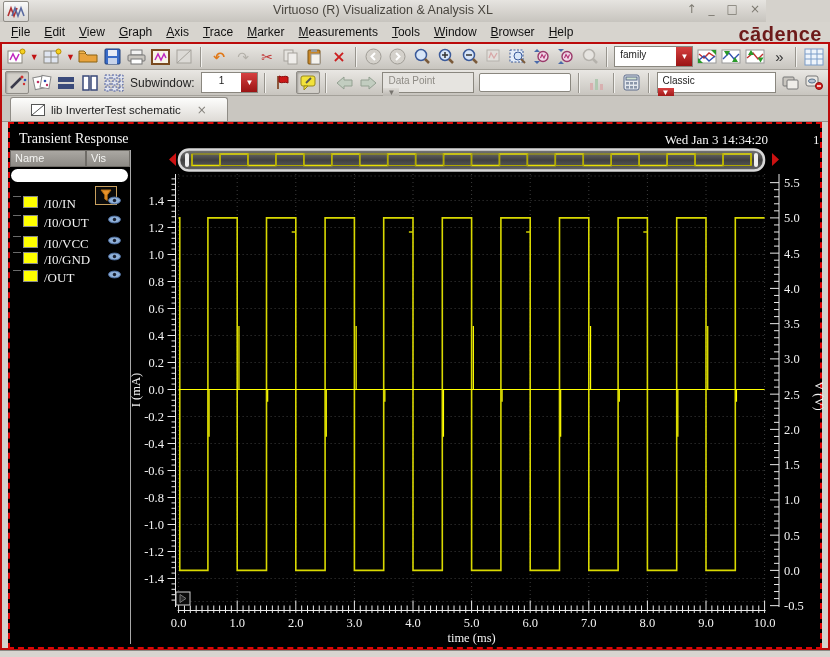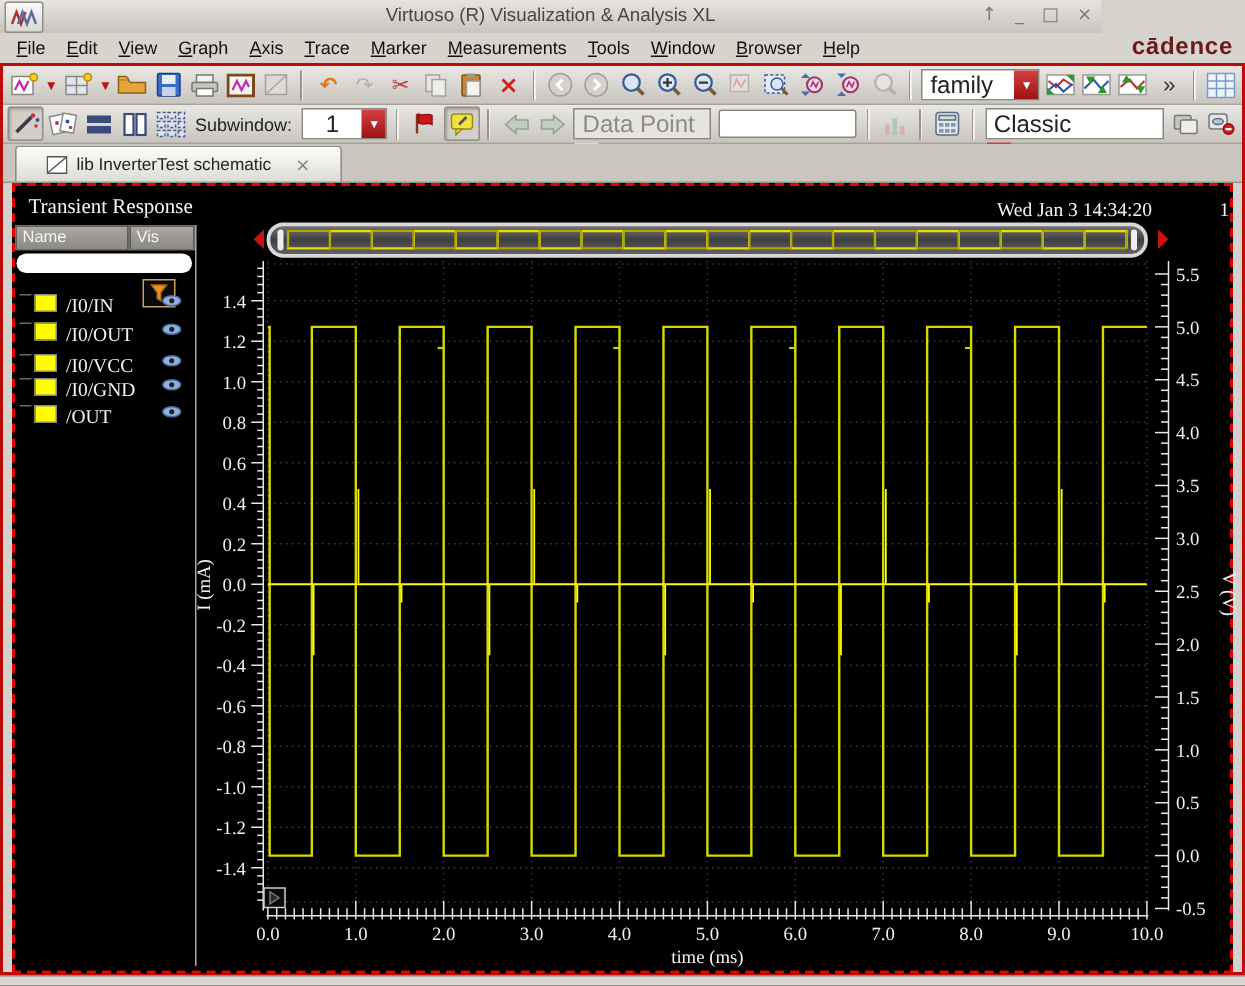--- a/index.html
+++ b/index.html
@@ -1,46 +1,46 @@
 <!DOCTYPE html>
 <html><head>
 <meta charset="utf-8">
 <style>
   html,body{margin:0;padding:0;background:#888;}
   #app{position:relative;width:830px;height:657px;background:#d5d2cc;overflow:hidden;
        font-family:"Liberation Sans",sans-serif;font-size:12px;}
   
   .titlebar{position:absolute;top:0;left:0;width:734px;height:22px;
-    background:linear-gradient(#e6e4e0,#c7c4be);border-bottom:1px solid #a3a09a;}
+    background:linear-gradient(#e6e4e0,#c7c4be);border-bottom:1px solid #a3a09a;padding-left:32px;}
   .app-icon{position:absolute;left:3px;top:1px;width:24px;height:19px;background:linear-gradient(#fafafa,#d8d6d2);
     border:1px solid #8f8c86;border-radius:2px;display:flex;align-items:center;justify-content:center;}
   .win-title{position:absolute;left:0;right:0;top:3px;text-align:center;color:#49463f;font-size:12.5px;}
   .win-controls{position:absolute;right:6px;top:2px;display:flex;gap:12px;color:#7b786f;font-size:12px;
     font-family:"DejaVu Sans",sans-serif;}
   .win-controls span{cursor:default;}
   
   .menubar{position:absolute;top:22px;left:0;width:830px;height:20px;background:#d7d4ce;
     display:flex;align-items:center;padding-left:4px;box-sizing:border-box;}
   .menu-item{display:inline-block;padding:1px 7px;color:#111;font-size:12px;}
   .menu-item::first-letter{text-decoration:underline;}
-  .brand{position:absolute;right:8px;top:1px;font-size:16px;font-weight:bold;color:#6d1a1a;letter-spacing:.5px;}
+  .brand{position:absolute;right:8px;top:1px;font-size:20px;font-weight:bold;color:#6d1a1a;letter-spacing:.5px;}
   
   .work-frame{position:absolute;top:42px;left:0;width:830px;height:608px;border:2px solid #bb0b0b;
     box-sizing:border-box;background:#d5d2cc;}
   
   .tbrow{position:relative;width:100%;height:26px;background:linear-gradient(#e9e7e3,#c8c5bf);
     border-bottom:1px solid #a5a29b;display:flex;align-items:center;padding:0 2px;box-sizing:border-box;}
   .tbtn{height:21px;min-width:22px;display:flex;align-items:center;justify-content:center;margin:0 1px;border-radius:2px;}
   .tbtn.pressed{border:1px solid #8f8c86;background:#d2cfc9;box-shadow:inset 1px 1px 2px rgba(0,0,0,.25);}
   .tsep{width:7px;height:20px;margin:0 2px;
     background:linear-gradient(90deg,transparent 2px,#97948d 2px,#97948d 3px,#f2f1ee 3px,#f2f1ee 4px,transparent 4px);}
   .glyph{font-family:"DejaVu Sans",sans-serif;font-size:14px;line-height:1;}
   .caret-btn{width:13px;height:19px;display:flex;align-items:center;justify-content:center;color:#c11212;font-size:9px;}
   .combo{display:flex;height:19px;border:1px solid #8a877f;background:#fff;align-items:stretch;margin:0 2px;}
-  .combo .ctext{padding:2px 5px;font-size:16px;color:#222;white-space:nowrap;}
+  .combo .ctext{padding:2px 5px;font-size:10px;color:#222;white-space:nowrap;}
   .combo .cbtn{width:16px;background:linear-gradient(#d64040,#9a1414);color:#fff;font-size:8px;
     display:flex;align-items:center;justify-content:center;}
   .combo.disabled{background:#e6e4e0;flex-direction:column;}
   .combo.disabled .ctext{color:#8e8b85;}
   .combo.disabled .cbtn{background:linear-gradient(#dedbd6,#b5b2ac);color:#77746e;}
   .tfield{width:90px;height:17px;background:#fff;border:1px solid #8a877f;border-radius:2px;margin:0 3px;}
   .tlabel{font-size:12px;color:#222;margin:0 4px;white-space:nowrap;}
   
   .tabbar{position:relative;width:100%;height:25px;background:#c9c6c0;border-bottom:1px solid #97948d;}
   .tab{position:absolute;left:8px;bottom:0;height:23px;display:flex;align-items:center;gap:6px;padding:0 20px;

